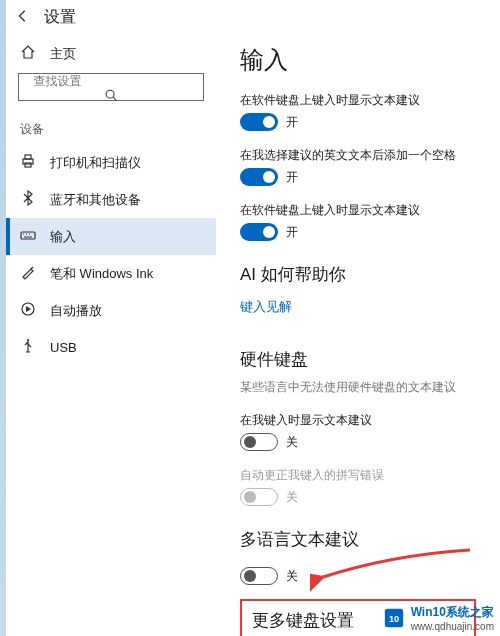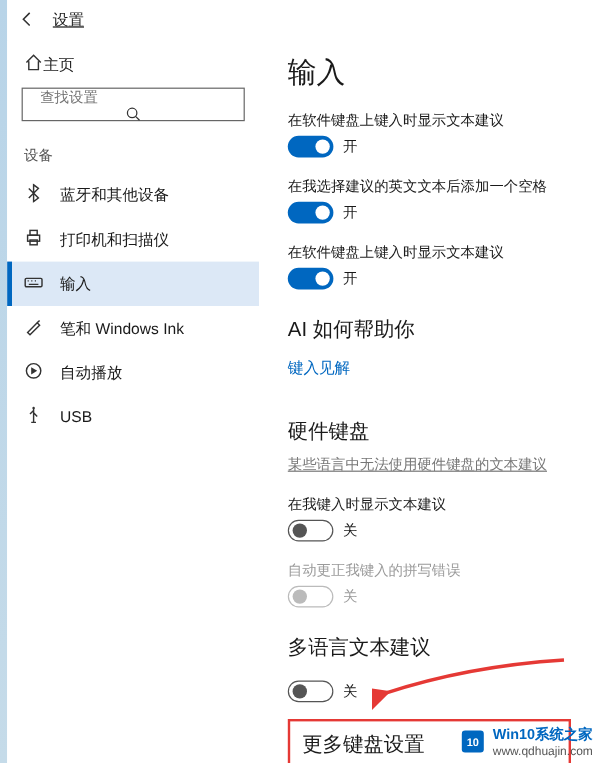--- a/index.html
+++ b/index.html
@@ -16,33 +16,34 @@
   .window { display: flex; flex-direction: column; width: 500px; height: 636px; }
   .topbar {
     display: flex;
     align-items: center;
     height: 34px;
     padding: 0 10px;
     gap: 14px;
     background: #fff;
   }
   .topbar .back-icon { width: 14px; height: 14px; }
-  .topbar .title { font-size: 13px; text-decoration: underline; }
+  .topbar .title { font-size: 16px; }
   .body { display: flex; flex: 1; min-height: 0; }
   .sidebar {
     width: 215px;
     background: #fff;
     border-right: 0;
     display: flex;
     flex-direction: column;
     padding-top: 2px;
   }
   .home-row {
     display: flex;
     align-items: center;
+    gap: 14px;
     padding: 8px 14px 10px 14px;
     font-size: 13px;
   }
   .home-row svg { width: 16px; height: 16px; }
   .search-wrap { padding: 0 12px 12px 12px; }
   .search-box {
     display: flex;
     align-items: center;
     border: 1px solid #666;
     height: 28px;
@@ -96,21 +97,20 @@
   }
   .content h2 {
     font-size: 17px;
     font-weight: 400;
     margin: 22px 0 8px 0;
   }
   .sub-desc {
     font-size: 12px;
     color: #777;
     margin-bottom: 6px;
-    text-decoration: underline;
   }
   .setting {
     margin-bottom: 14px;
     margin-top: 16px;
   }
   .setting .label {
     font-size: 12px;
     margin-bottom: 4px;
   }
   .setting.disabled .label { color: #9a9a9a; }
@@ -225,31 +225,31 @@
               </svg>
           </span>
         </div>
       </div>
 
       <div class="section-label">设备</div>
 
       <div class="nav" id="nav">
           <div class="nav-item">
             <span><svg viewBox="0 0 16 16">
-                <path d="M4 4 L12 12 L8 15 V1 L12 4 L4 12" stroke="#333" stroke-width="1.2" fill="none"></path>
-              </svg></span>
-            <span>蓝牙和其他设备</span>
-          </div>
-          <div class="nav-item">
-            <span><svg viewBox="0 0 16 16">
                 <rect x="3" y="6" width="10" height="5" stroke="#333" stroke-width="1.2" fill="none"></rect>
                 <rect x="5" y="2" width="6" height="4" stroke="#333" stroke-width="1.2" fill="none"></rect>
                 <rect x="5" y="10" width="6" height="4" stroke="#333" stroke-width="1.2" fill="none"></rect>
               </svg></span>
             <span>打印机和扫描仪</span>
+          </div>
+          <div class="nav-item">
+            <span><svg viewBox="0 0 16 16">
+                <path d="M4 4 L12 12 L8 15 V1 L12 4 L4 12" stroke="#333" stroke-width="1.2" fill="none"></path>
+              </svg></span>
+            <span>蓝牙和其他设备</span>
           </div>
           <div class="nav-item selected">
             <span><svg viewBox="0 0 16 16">
                 <rect x="1" y="5" width="14" height="7" rx="1" stroke="#333" stroke-width="1.2" fill="none"></rect>
                 <line x1="3" y1="7" x2="4" y2="7" stroke="#333"></line>
                 <line x1="6" y1="7" x2="7" y2="7" stroke="#333"></line>
                 <line x1="9" y1="7" x2="10" y2="7" stroke="#333"></line>
                 <line x1="4" y1="10" x2="12" y2="10" stroke="#333"></line>
               </svg></span>
             <span>输入</span>

